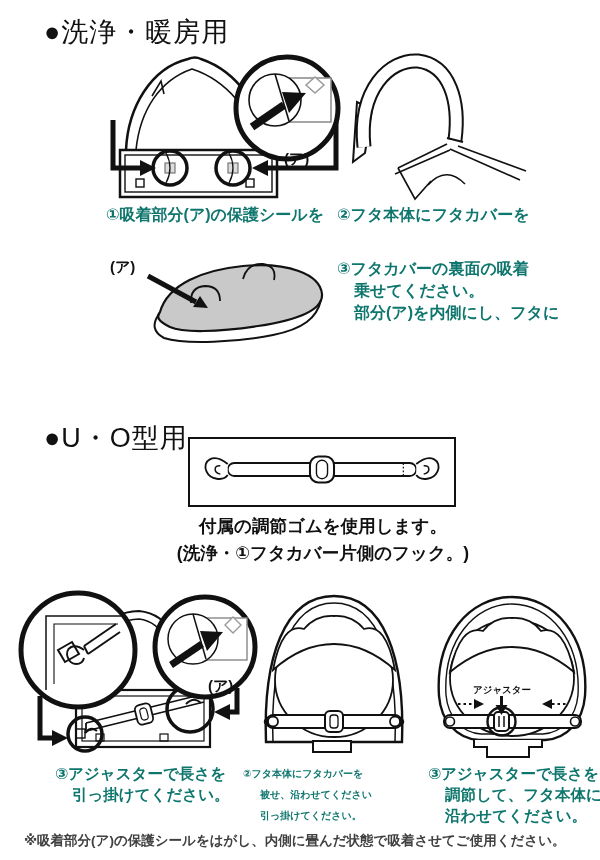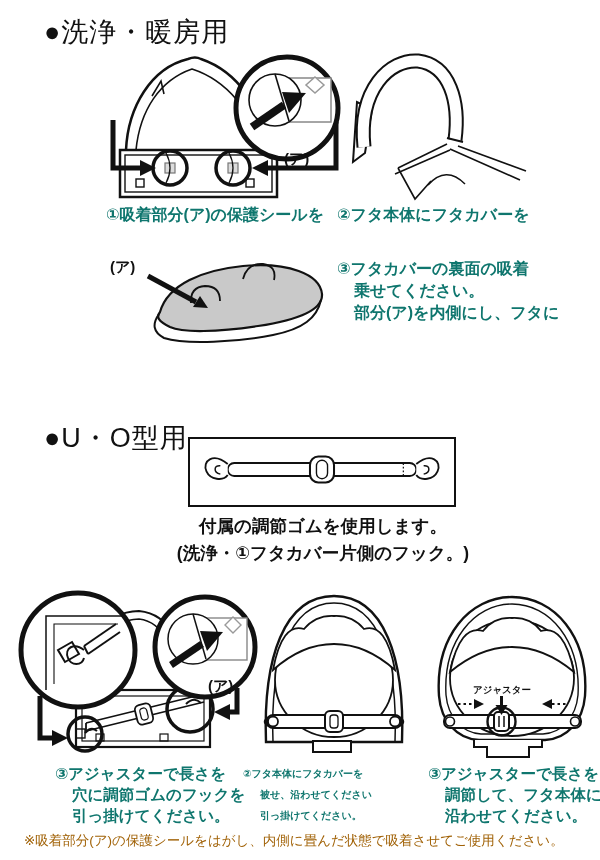--- a/index.html
+++ b/index.html
@@ -9,21 +9,21 @@
     overflow:hidden;
   }
   .abs{position:absolute;}
   .title{
     position:absolute;font-size:27px;font-weight:400;letter-spacing:1px;color:#111;
     white-space:nowrap;
   }
   .caption{position:absolute;font-size:16px;line-height:22px;font-weight:700;color:#0f766e;white-space:nowrap;}
   .caption .indent{padding-left:17px;}
   .bandnote{position:absolute;font-size:17.5px;line-height:27px;font-weight:700;color:#111;text-align:center;}
-  .footer{position:absolute;font-size:13.5px;font-weight:400;color:#a16207;white-space:nowrap;}
+  .footer{position:absolute;font-size:13.5px;font-weight:700;color:#404040;white-space:nowrap;}
   .bandbox{position:absolute;left:188px;top:437px;width:264px;height:66px;border:2.5px solid #111;background:#fff;}
   .svglabel{font-family:"Liberation Sans","DejaVu Sans",sans-serif;font-size:15px;font-weight:800;fill:#111;}
   .svglabel-sm{font-family:"Liberation Sans","DejaVu Sans",sans-serif;font-size:9.5px;font-weight:700;fill:#111;}
   svg{display:block;}
 </style>
 </head>
 <body>
 
 <div class="title" style="left:44px;top:14px">●洗浄・暖房用</div>
 
@@ -243,21 +243,20 @@
     <line x1="30" y1="112" x2="46" y2="112" stroke="#111" stroke-width="2" stroke-dasharray="2.5,3"></line>
     <polygon points="46,107 56,112 46,117" fill="#111"></polygon>
     <line x1="124" y1="112" x2="140" y2="112" stroke="#111" stroke-width="2" stroke-dasharray="2.5,3"></line>
     <polygon points="124,107 114,112 124,117" fill="#111"></polygon>
   </g>
   <path d="M46,148 L46,155 L59,155 L59,165 L101,165 L101,155 L114,155 L114,148" fill="#fff" stroke="#111" stroke-width="2"></path>
 </svg>
 
 <div class="caption" style="left:55px;top:763px;font-size:15.5px;line-height:21px">
   <div>③アジャスターで長さを</div>
-  <div class="indent">穴に調節ゴムのフックを</div>
   <div class="indent">引っ掛けてください。</div>
 </div>
 
 <div class="caption" style="left:243px;top:763px;font-size:10px;line-height:21px">
   <div>②フタ本体にフタカバーを</div>
   <div class="indent">被せ、沿わせてください</div>
   <div class="indent">引っ掛けてください。</div>
 </div>
 
 <div class="caption" style="left:428px;top:763px;font-size:15.5px;line-height:21px">

